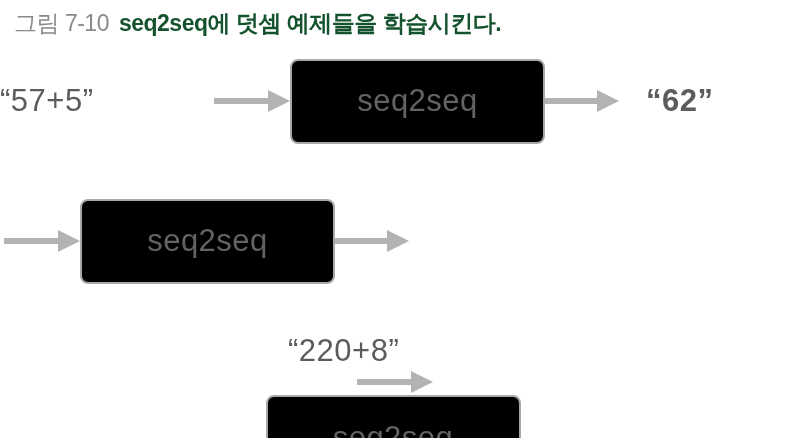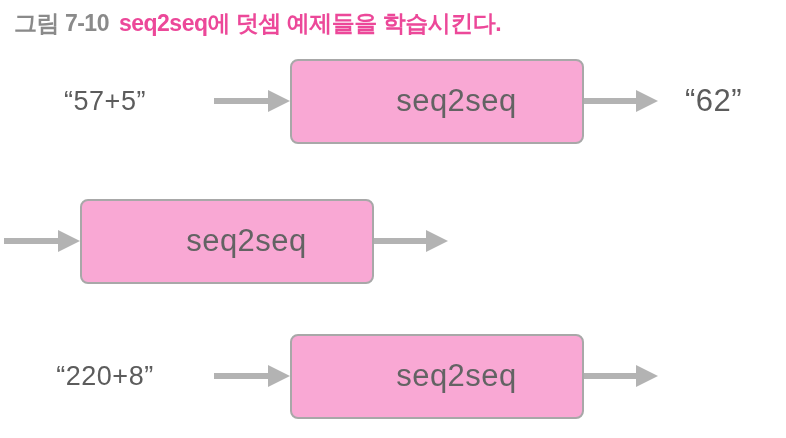--- a/index.html
+++ b/index.html
@@ -18,77 +18,76 @@
   .figure-title {
     position: absolute;
     left: 14px;
     top: 8px;
     font-size: 23px;
     letter-spacing: -0.5px;
     white-space: nowrap;
   }
   .figure-label {
     color: #8a8a8a;
-    font-weight: bold;
+    font-weight: normal;
     margin-right: 10px;
   }
   .figure-caption {
-    color: #ec4899;
+    color: #14532d;
     font-weight: bold;
   }
   .row {
     position: absolute;
     left: 0;
     width: 786px;
     height: 86px;
     display: flex;
     align-items: center;
   }
   .row-1 { top: 58px; }
   .row-2 { top: 198px; }
-  .row-3 { top: 333px; }
+  .row-3 { top: 333px; flex-direction: column; }
   .input-label {
     width: 210px;
-    text-align: center;
-    font-size: 27px;
+    text-align: left;
+    font-size: 31px;
     font-weight: 300;
     color: #5c5c5c;
     letter-spacing: 0.5px;
     white-space: nowrap;
     flex: 0 0 auto;
   }
   .arrow {
     flex: 0 0 auto;
     display: block;
   }
   .arrow-in { margin-left: 4px; }
   .arrow-out { margin-left: 0; }
   .s2s-box {
     flex: 0 0 auto;
     width: 251px;
     height: 81px;
-    background: #f9a8d4;
+    background: #000000;
     border: 2px solid #a8a8a8;
     border-radius: 8px;
     display: flex;
     align-items: center;
     justify-content: center;
-    padding-left: 39px;
   }
   .s2s-label {
     font-size: 31px;
     font-weight: 300;
     color: #636363;
     letter-spacing: 0.5px;
   }
   .output-label {
     margin-left: 27px;
     text-align: left;
     font-size: 31px;
-    font-weight: 400;
+    font-weight: 700;
     color: #5c5c5c;
     letter-spacing: 0.5px;
     white-space: nowrap;
     flex: 0 0 auto;
   }
 </style>
 </head>
 <body>
 
 <div class="canvas">

